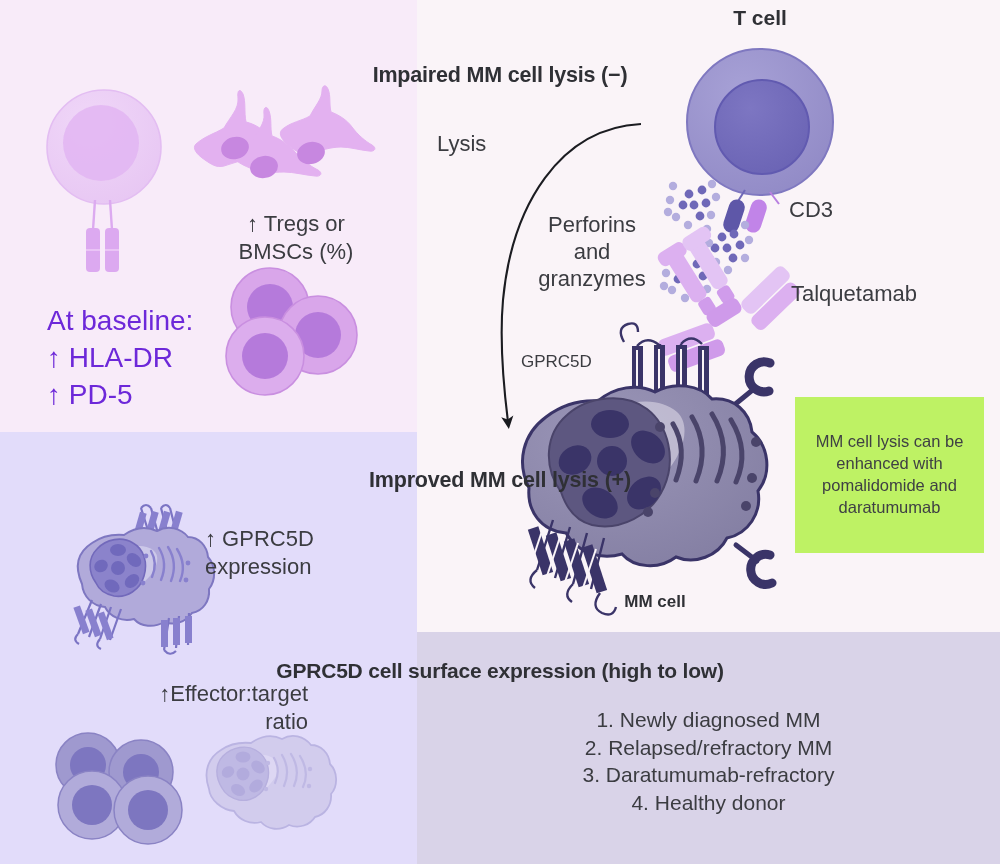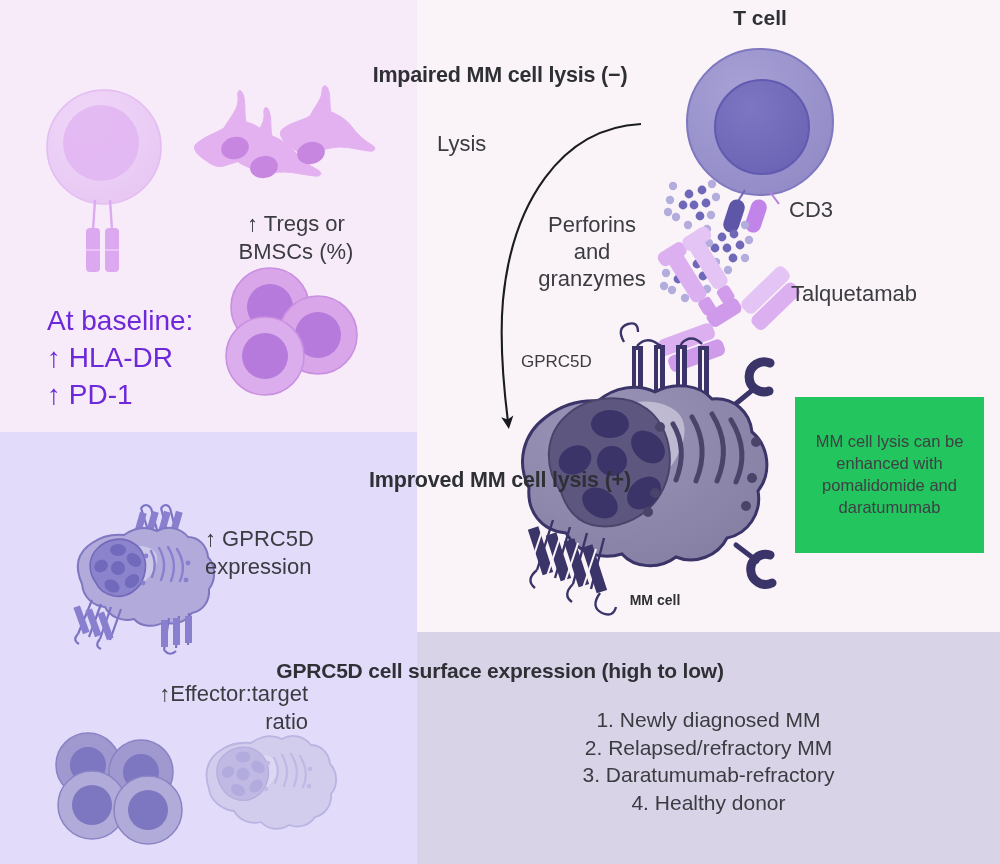--- a/index.html
+++ b/index.html
@@ -26,32 +26,32 @@
   
   #expr-list{
     position:absolute;left:417px;top:706px;width:583px;text-align:center;
     color:#3b3c41;font-size:21px;line-height:1.31;
   }
   #expr-list div{white-space:nowrap;}
 
   
   #callout-box{
     position:absolute;left:795px;top:397px;width:189px;height:156px;
-    background:#22c55e;display:flex;align-items:center;justify-content:center;
+    background:#bef264;display:flex;align-items:center;justify-content:center;
   }
   #callout-box p{
     margin:0;text-align:center;color:#3f4044;font-size:16.5px;line-height:1.33;
     padding:0 8px;
   }
 
   
   #lbl-tcell{position:absolute;left:700px;top:6px;width:120px;text-align:center;
     font-weight:bold;font-size:21px;color:#2f3035;}
   #lbl-mmcell{position:absolute;left:595px;top:592px;width:120px;text-align:center;
-    font-weight:bold;font-size:14px;color:#2f3035;}
+    font-weight:bold;font-size:17px;color:#2f3035;}
   #lbl-lysis{position:absolute;left:437px;top:131px;font-size:22px;color:#3b3c41;}
   #lbl-cd3{position:absolute;left:789px;top:197px;font-size:22px;color:#3b3c41;}
   #lbl-talq{position:absolute;left:791px;top:281px;font-size:22px;color:#3b3c41;}
   #lbl-perf{position:absolute;left:527px;top:212px;width:130px;text-align:center;
     font-size:22px;color:#3b3c41;line-height:1.22;}
   #lbl-gprc5d{position:absolute;left:521px;top:352px;font-size:17px;color:#3b3c41;}
 
   
   #txt-tregs{position:absolute;left:216px;top:210px;width:160px;text-align:center;
     font-size:22px;color:#3b3c41;line-height:1.25;}
@@ -415,21 +415,21 @@
   <div class="panel-title" id="title-expression">GPRC5D cell surface expression (high to low)</div>
 
   <div id="txt-tregs">
     <div>↑ Tregs or</div>
     <div>BMSCs (%)</div>
   </div>
 
   <div id="txt-baseline">
     <div>At baseline:</div>
     <div>↑ HLA-DR</div>
-    <div>↑ PD-1</div>
+    <div>↑ PD-5</div>
   </div>
 
   <div id="txt-gprc5dexp">
     <div>↑ GPRC5D</div>
     <div>expression</div>
   </div>
 
   <div id="txt-ratio">
     <div>↑Effector:target</div>
     <div>ratio</div>

